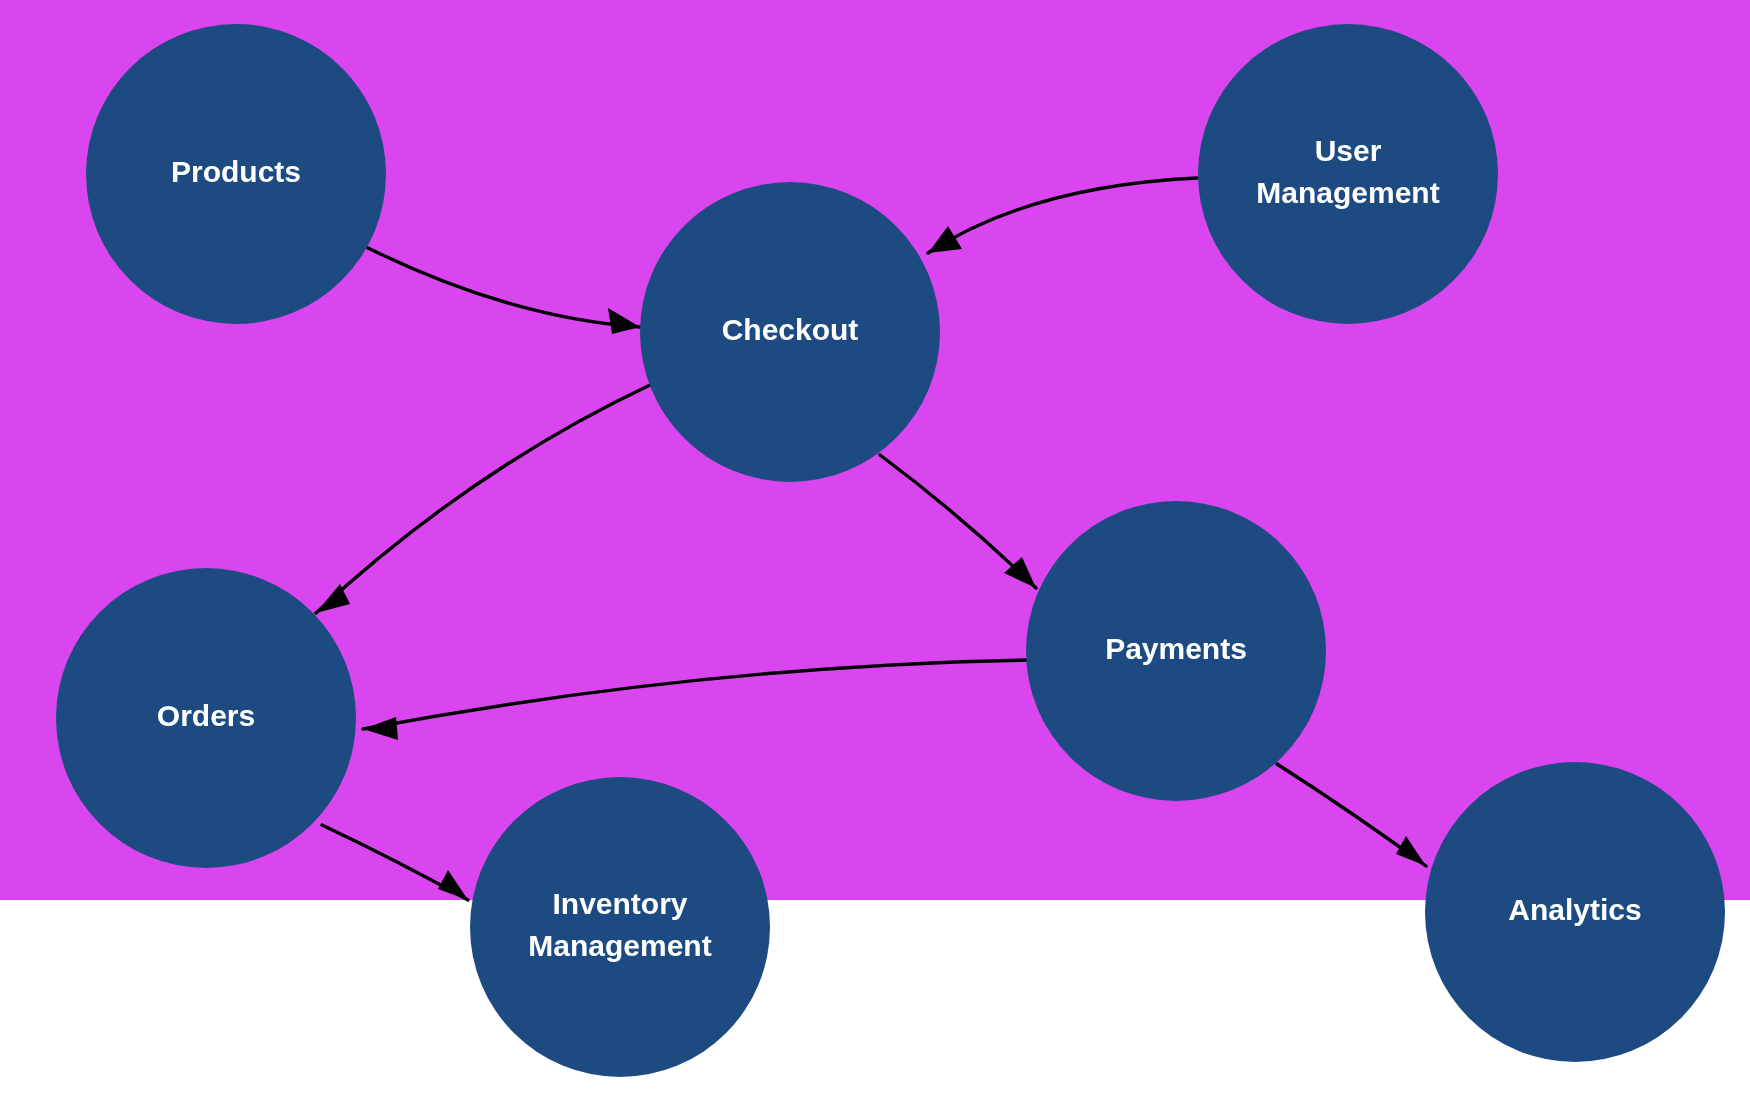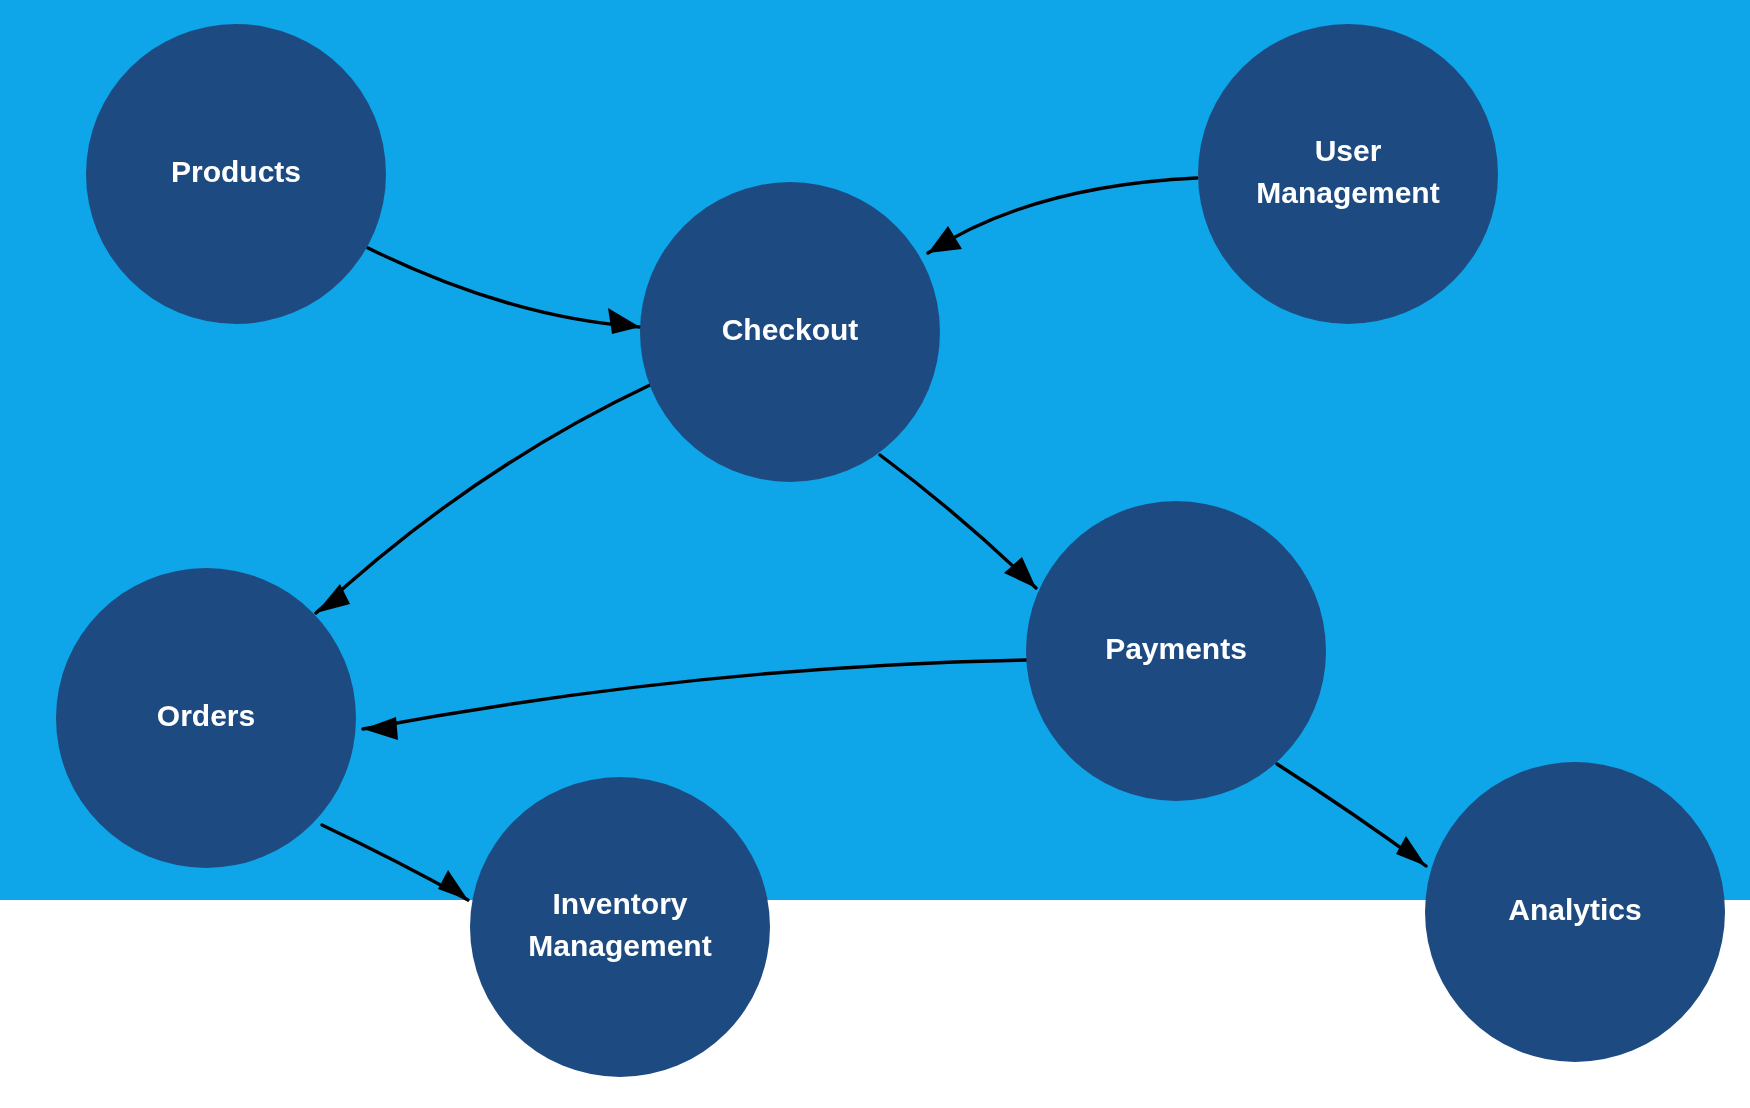--- a/index.html
+++ b/index.html
@@ -11,21 +11,21 @@
   body {
     width: 1750px;
     height: 1108px;
     overflow: hidden;
     font-family: "Liberation Sans", "DejaVu Sans", sans-serif;
   }
   #graph-canvas {
     position: relative;
     width: 1750px;
     height: 900px;
-    background: #0ea5e9;
+    background: #d946ef;
   }
   #graph-svg {
     position: absolute;
     top: 0;
     left: 0;
     width: 1750px;
     height: 1108px;
     display: block;
   }
   .node-circle {

